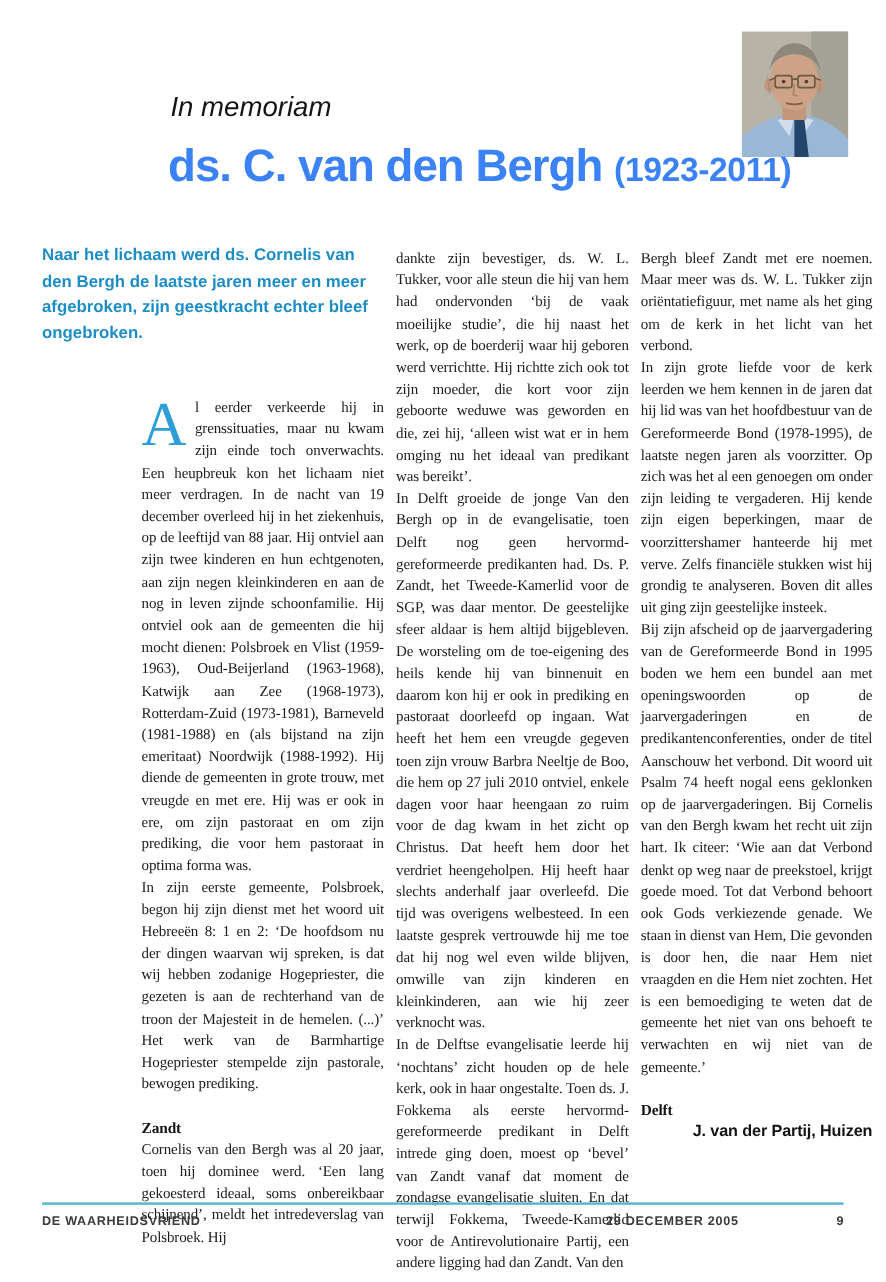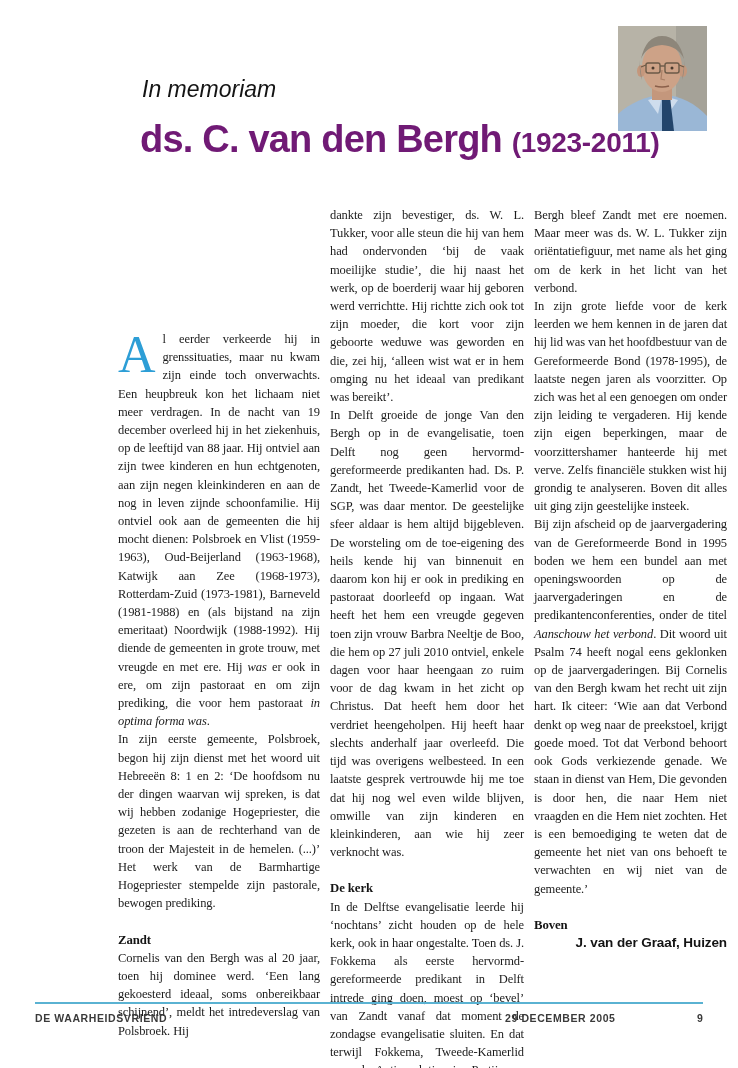--- a/index.html
+++ b/index.html
@@ -13,21 +13,21 @@
   
   .photo{position:absolute;left:618px;top:26px;width:89px;height:105px;overflow:hidden;}
   .kicker{
     position:absolute;left:142px;top:76px;
     font-family:"Liberation Sans","DejaVu Sans",sans-serif;
     font-style:italic;font-size:23px;color:#141414;text-align:right;
   }
   .title{
     position:absolute;left:140px;top:118px;margin:0;white-space:nowrap;
     font-family:"Liberation Sans","DejaVu Sans",sans-serif;
-    font-weight:bold;font-size:38px;letter-spacing:-0.8px;color:#701a75;
+    font-weight:bold;font-size:38px;letter-spacing:-0.8px;color:#3b82f6;
   }
   .title .years{font-size:28px;letter-spacing:-0.3px;}
 
   
   .intro{
     position:absolute;left:35px;top:202px;width:282px;
     font-family:"Liberation Sans","DejaVu Sans",sans-serif;
     font-weight:bold;font-size:14px;line-height:21.5px;
     color:var(--accent,#1d8dc6);
   }
@@ -44,21 +44,21 @@
     font-weight:bold;color:#141414;text-align:left;
   }
   .col-1{left:118px;top:330px;width:202px;}
   .col-2{left:330px;top:206px;width:194px;}
   .col-3{left:534px;top:206px;width:193px;}
   .dropcap{
     float:left;font-size:52px;line-height:43px;
     padding:3px 7px 0 0;color:var(--dropcap,#2d9ed6);
     font-family:"Liberation Serif","DejaVu Serif",serif;
   }
-  .it{font-style:italic;}
+  .it{}
   .sig{
     font-family:"Liberation Sans","DejaVu Sans",sans-serif;
     font-weight:bold;font-size:13.5px;text-align:right;margin-top:1px;color:#141414;
   }
 
   
   .footer-rule{position:absolute;left:35px;top:1002px;width:668px;height:2px;background:var(--rule,#5ab2d2);}
   .footer-text{
     position:absolute;top:1012px;
     font-family:"Liberation Sans","DejaVu Sans",sans-serif;
@@ -97,39 +97,39 @@
       <circle cx="54" cy="42" r="1.5" fill="#4a3a2e"></circle>
       <path d="M44,44 L43,53 L47,54" fill="none" stroke="#a97f66" stroke-width="1.2"></path>
       <path d="M37,60 Q44,62 51,60" fill="none" stroke="#8a5f4a" stroke-width="1.6"></path>
     </svg>
   </div>
 
   <div class="kicker">In memoriam</div>
 
   <h1 class="title"><span>ds. C. van den Bergh</span> <span class="years">(1923-2011)</span></h1>
 
+  <div class="intro">Naar het lichaam werd ds. Cornelis van den Bergh de laatste jaren meer en meer afgebroken, zijn geestkracht echter bleef ongebroken.</div>
 
   <div class="col col-1">
       <p><span class="dropcap">A</span><span>l eerder verkeerde hij in grenssituaties, maar nu kwam zijn einde toch onverwachts. Een heupbreuk kon het lichaam niet meer verdragen. In de nacht van 19 december overleed hij in het ziekenhuis, op de leeftijd van 88 jaar. Hij ontviel aan zijn twee kinderen en hun echtgenoten, aan zijn negen kleinkinderen en aan de nog in leven zijnde schoonfamilie. Hij ontviel ook aan de gemeenten die hij mocht dienen: Polsbroek en Vlist (1959-1963), Oud-Beijerland (1963-1968), Katwijk aan Zee (1968-1973), Rotterdam-Zuid (1973-1981), Barneveld (1981-1988) en (als bijstand na zijn emeritaat) Noordwijk (1988-1992). Hij diende de gemeenten in grote trouw, met vreugde en met ere. Hij </span><span class="it">was</span><span> er ook in ere, om zijn pastoraat en om zijn prediking, die voor hem pastoraat </span><span class="it">in optima forma was</span><span>.</span></p>
       <p><span>In zijn eerste gemeente, Polsbroek, begon hij zijn dienst met het woord uit Hebreeën 8: 1 en 2: ‘De hoofdsom nu der dingen waarvan wij spreken, is dat wij hebben zodanige Hogepriester, die gezeten is aan de rechterhand van de troon der Majesteit in de hemelen. (...)’ Het werk van de Barmhartige Hogepriester stempelde zijn pastorale, bewogen prediking.</span></p>
       <h3>Zandt</h3>
       <p><span>Cornelis van den Bergh was al 20 jaar, toen hij dominee werd. ‘Een lang gekoesterd ideaal, soms onbereikbaar schijnend’, meldt het intredeverslag van Polsbroek. Hij</span></p>
     </div>
   <div class="col col-2">
       <p><span>dankte zijn bevestiger, ds. W. L. Tukker, voor alle steun die hij van hem had ondervonden ‘bij de vaak moeilijke studie’, die hij naast het werk, op de boerderij waar hij geboren werd verrichtte. Hij richtte zich ook tot zijn moeder, die kort voor zijn geboorte weduwe was geworden en die, zei hij, ‘alleen wist wat er in hem omging nu het ideaal van predikant was bereikt’.</span></p>
       <p><span>In Delft groeide de jonge Van den Bergh op in de evangelisatie, toen Delft nog geen hervormd-gereformeerde predikanten had. Ds. P. Zandt, het Tweede-Kamerlid voor de SGP, was daar mentor. De geestelijke sfeer aldaar is hem altijd bijgebleven. De worsteling om de toe-eigening des heils kende hij van binnenuit en daarom kon hij er ook in prediking en pastoraat doorleefd op ingaan. Wat heeft het hem een vreugde gegeven toen zijn vrouw Barbra Neeltje de Boo, die hem op 27 juli 2010 ontviel, enkele dagen voor haar heengaan zo ruim voor de dag kwam in het zicht op Christus. Dat heeft hem door het verdriet heengeholpen. Hij heeft haar slechts anderhalf jaar overleefd. Die tijd was overigens welbesteed. In een laatste gesprek vertrouwde hij me toe dat hij nog wel even wilde blijven, omwille van zijn kinderen en kleinkinderen, aan wie hij zeer verknocht was.</span></p>
-      <h3>De kerk</h3>
       <p><span>In de Delftse evangelisatie leerde hij ‘nochtans’ zicht houden op de hele kerk, ook in haar ongestalte. Toen ds. J. Fokkema als eerste hervormd-gereformeerde predikant in Delft intrede ging doen, moest op ‘bevel’ van Zandt vanaf dat moment de zondagse evangelisatie sluiten. En dat terwijl Fokkema, Tweede-Kamerlid voor de Antirevolutionaire Partij, een andere ligging had dan Zandt. Van den</span></p>
     </div>
   <div class="col col-3">
       <p><span>Bergh bleef Zandt met ere noemen. Maar meer was ds. W. L. Tukker zijn oriëntatiefiguur, met name als het ging om de kerk in het licht van het verbond.</span></p>
       <p><span>In zijn grote liefde voor de kerk leerden we hem kennen in de jaren dat hij lid was van het hoofdbestuur van de Gereformeerde Bond (1978-1995), de laatste negen jaren als voorzitter. Op zich was het al een genoegen om onder zijn leiding te vergaderen. Hij kende zijn eigen beperkingen, maar de voorzittershamer hanteerde hij met verve. Zelfs financiële stukken wist hij grondig te analyseren. Boven dit alles uit ging zijn geestelijke insteek.</span></p>
       <p><span>Bij zijn afscheid op de jaarvergadering van de Gereformeerde Bond in 1995 boden we hem een bundel aan met openingswoorden op de jaarvergaderingen en de predikantenconferenties, onder de titel </span><span class="it">Aanschouw het verbond</span><span>. Dit woord uit Psalm 74 heeft nogal eens geklonken op de jaarvergaderingen. Bij Cornelis van den Bergh kwam het recht uit zijn hart. Ik citeer: ‘Wie aan dat Verbond denkt op weg naar de preekstoel, krijgt goede moed. Tot dat Verbond behoort ook Gods verkiezende genade. We staan in dienst van Hem, Die gevonden is door hen, die naar Hem niet vraagden en die Hem niet zochten. Het is een bemoediging te weten dat de gemeente het niet van ons behoeft te verwachten en wij niet van de gemeente.’</span></p>
-      <h3>Boven</h3>
-      <p class="sig">J. van der Graaf, Huizen</p>
+      <h3>Delft</h3>
+      <p class="sig">J. van der Partij, Huizen</p>
     </div>
 
   <div class="footer-rule"></div>
   <div class="footer-text footer-mag">DE WAARHEIDSVRIEND</div>
   <div class="footer-text footer-date">29 DECEMBER 2005</div>
   <div class="footer-text footer-page">9</div>
 
 </div>
 
 </body></html>

